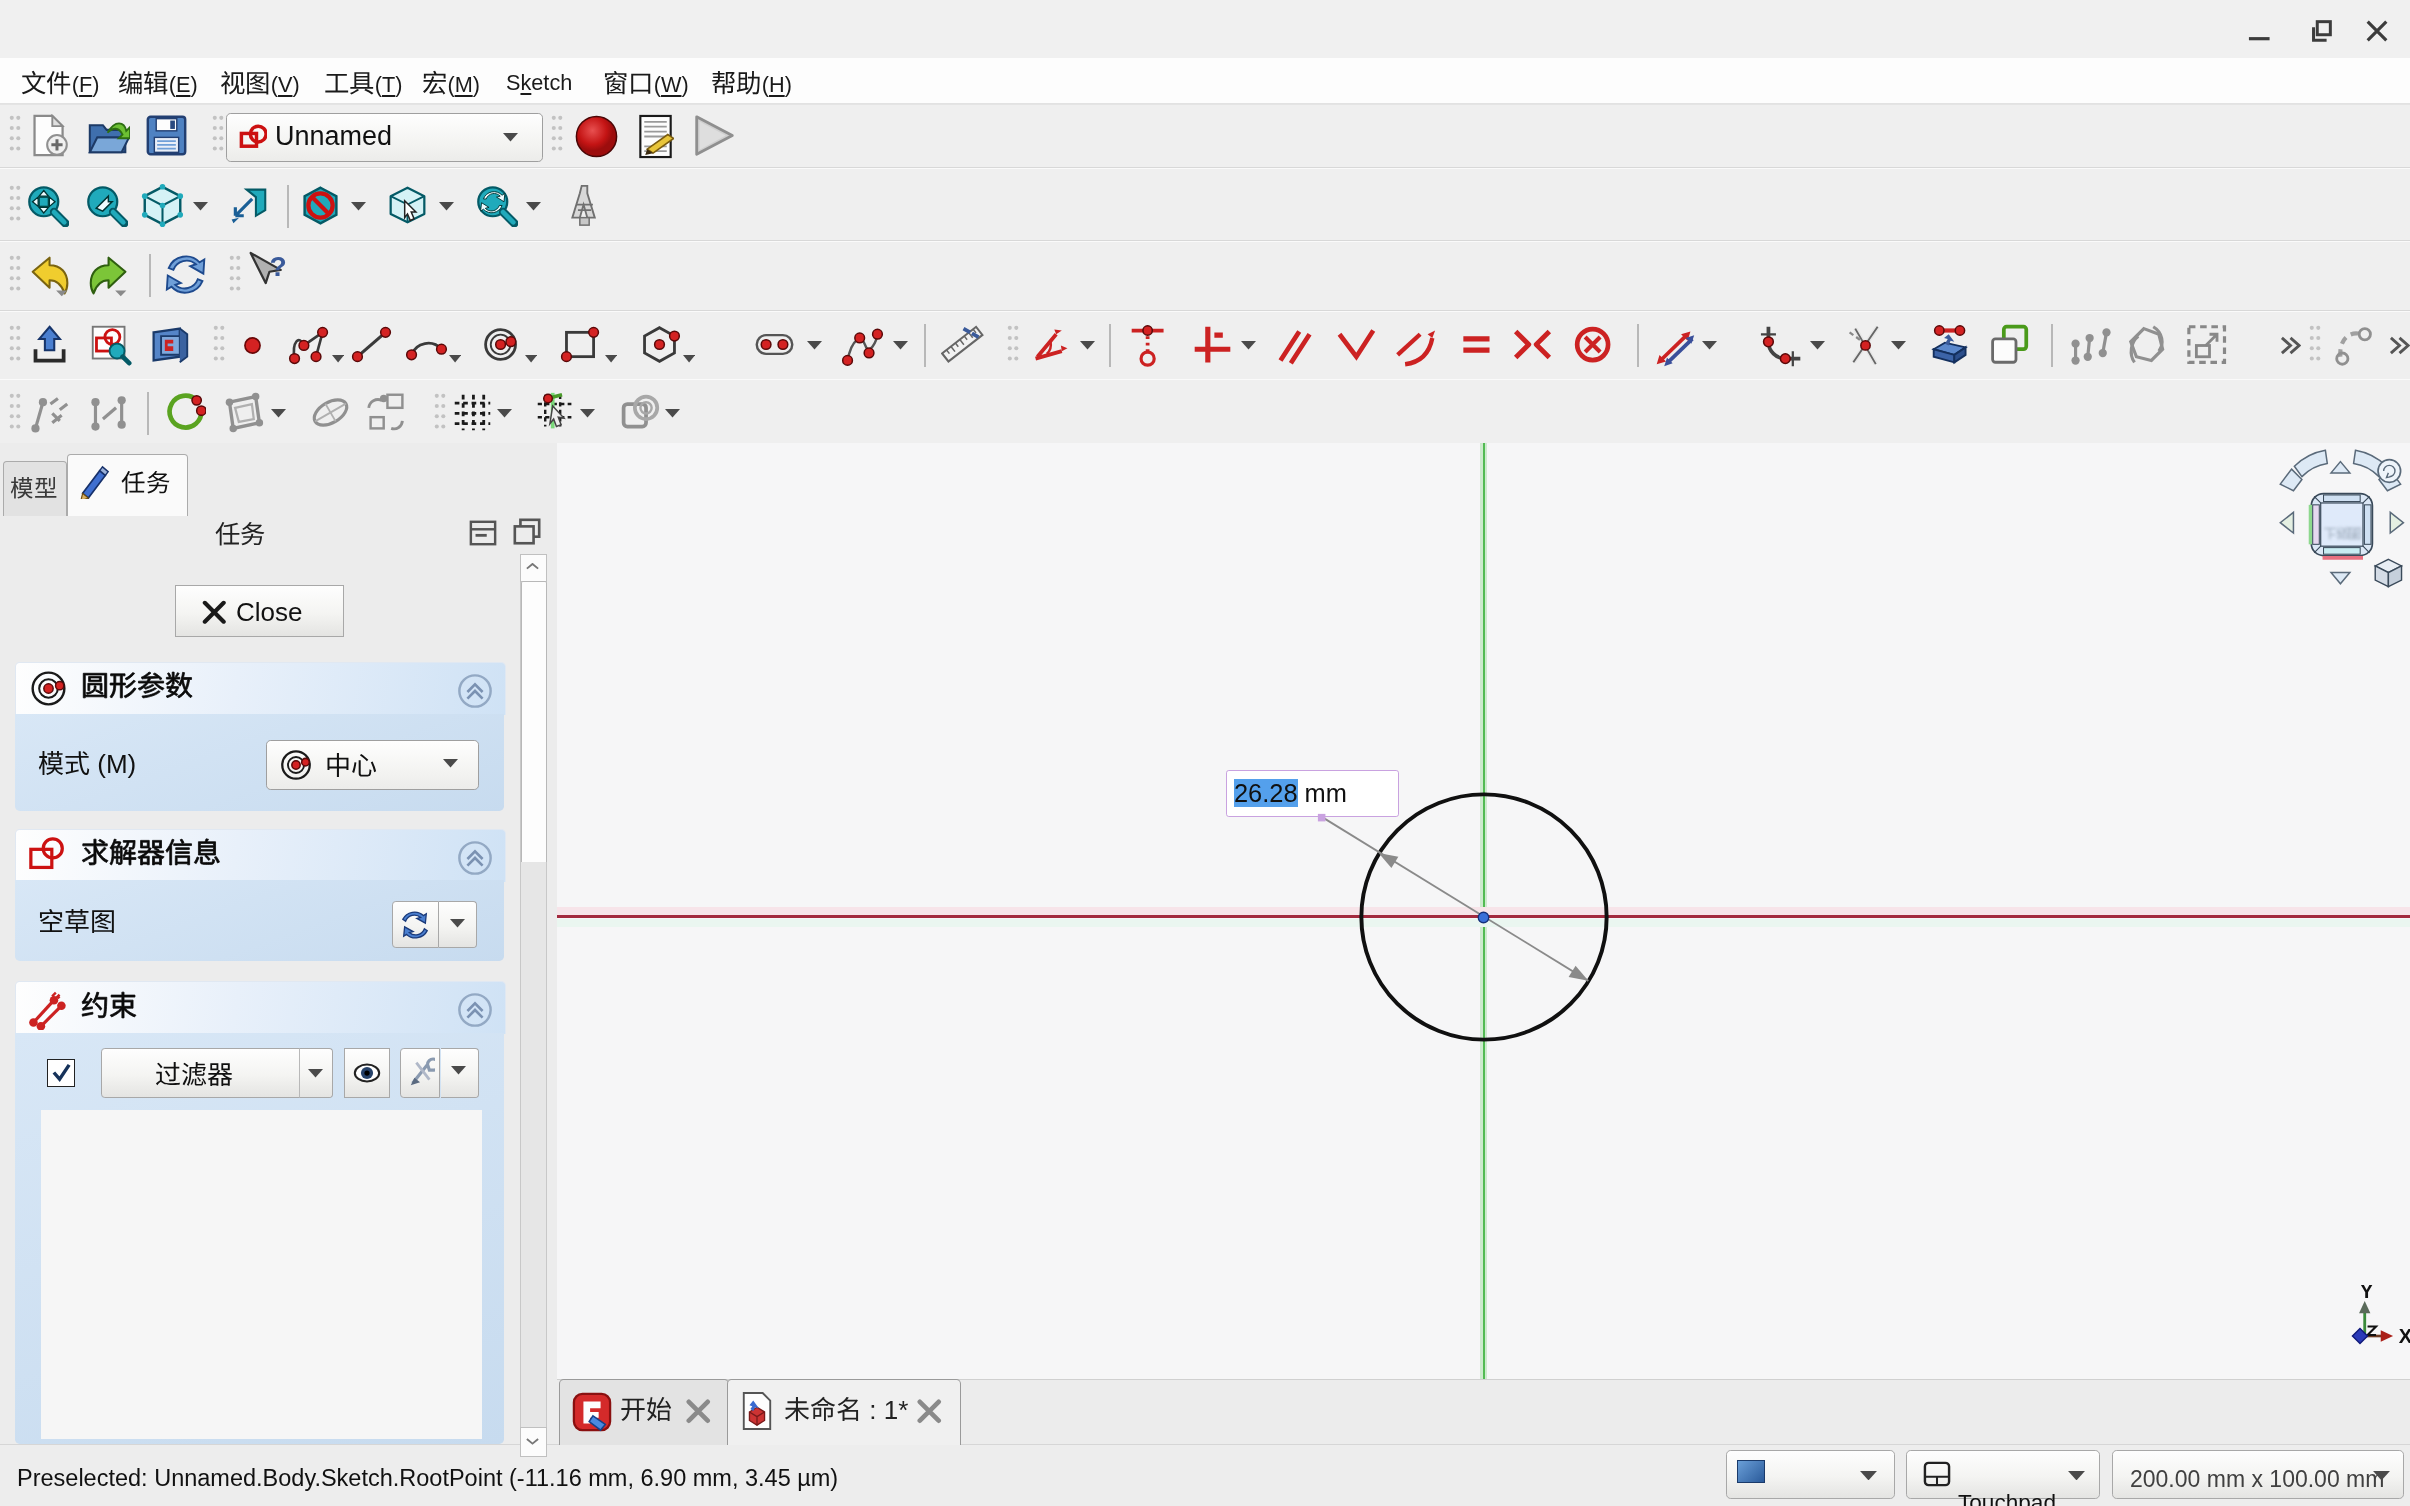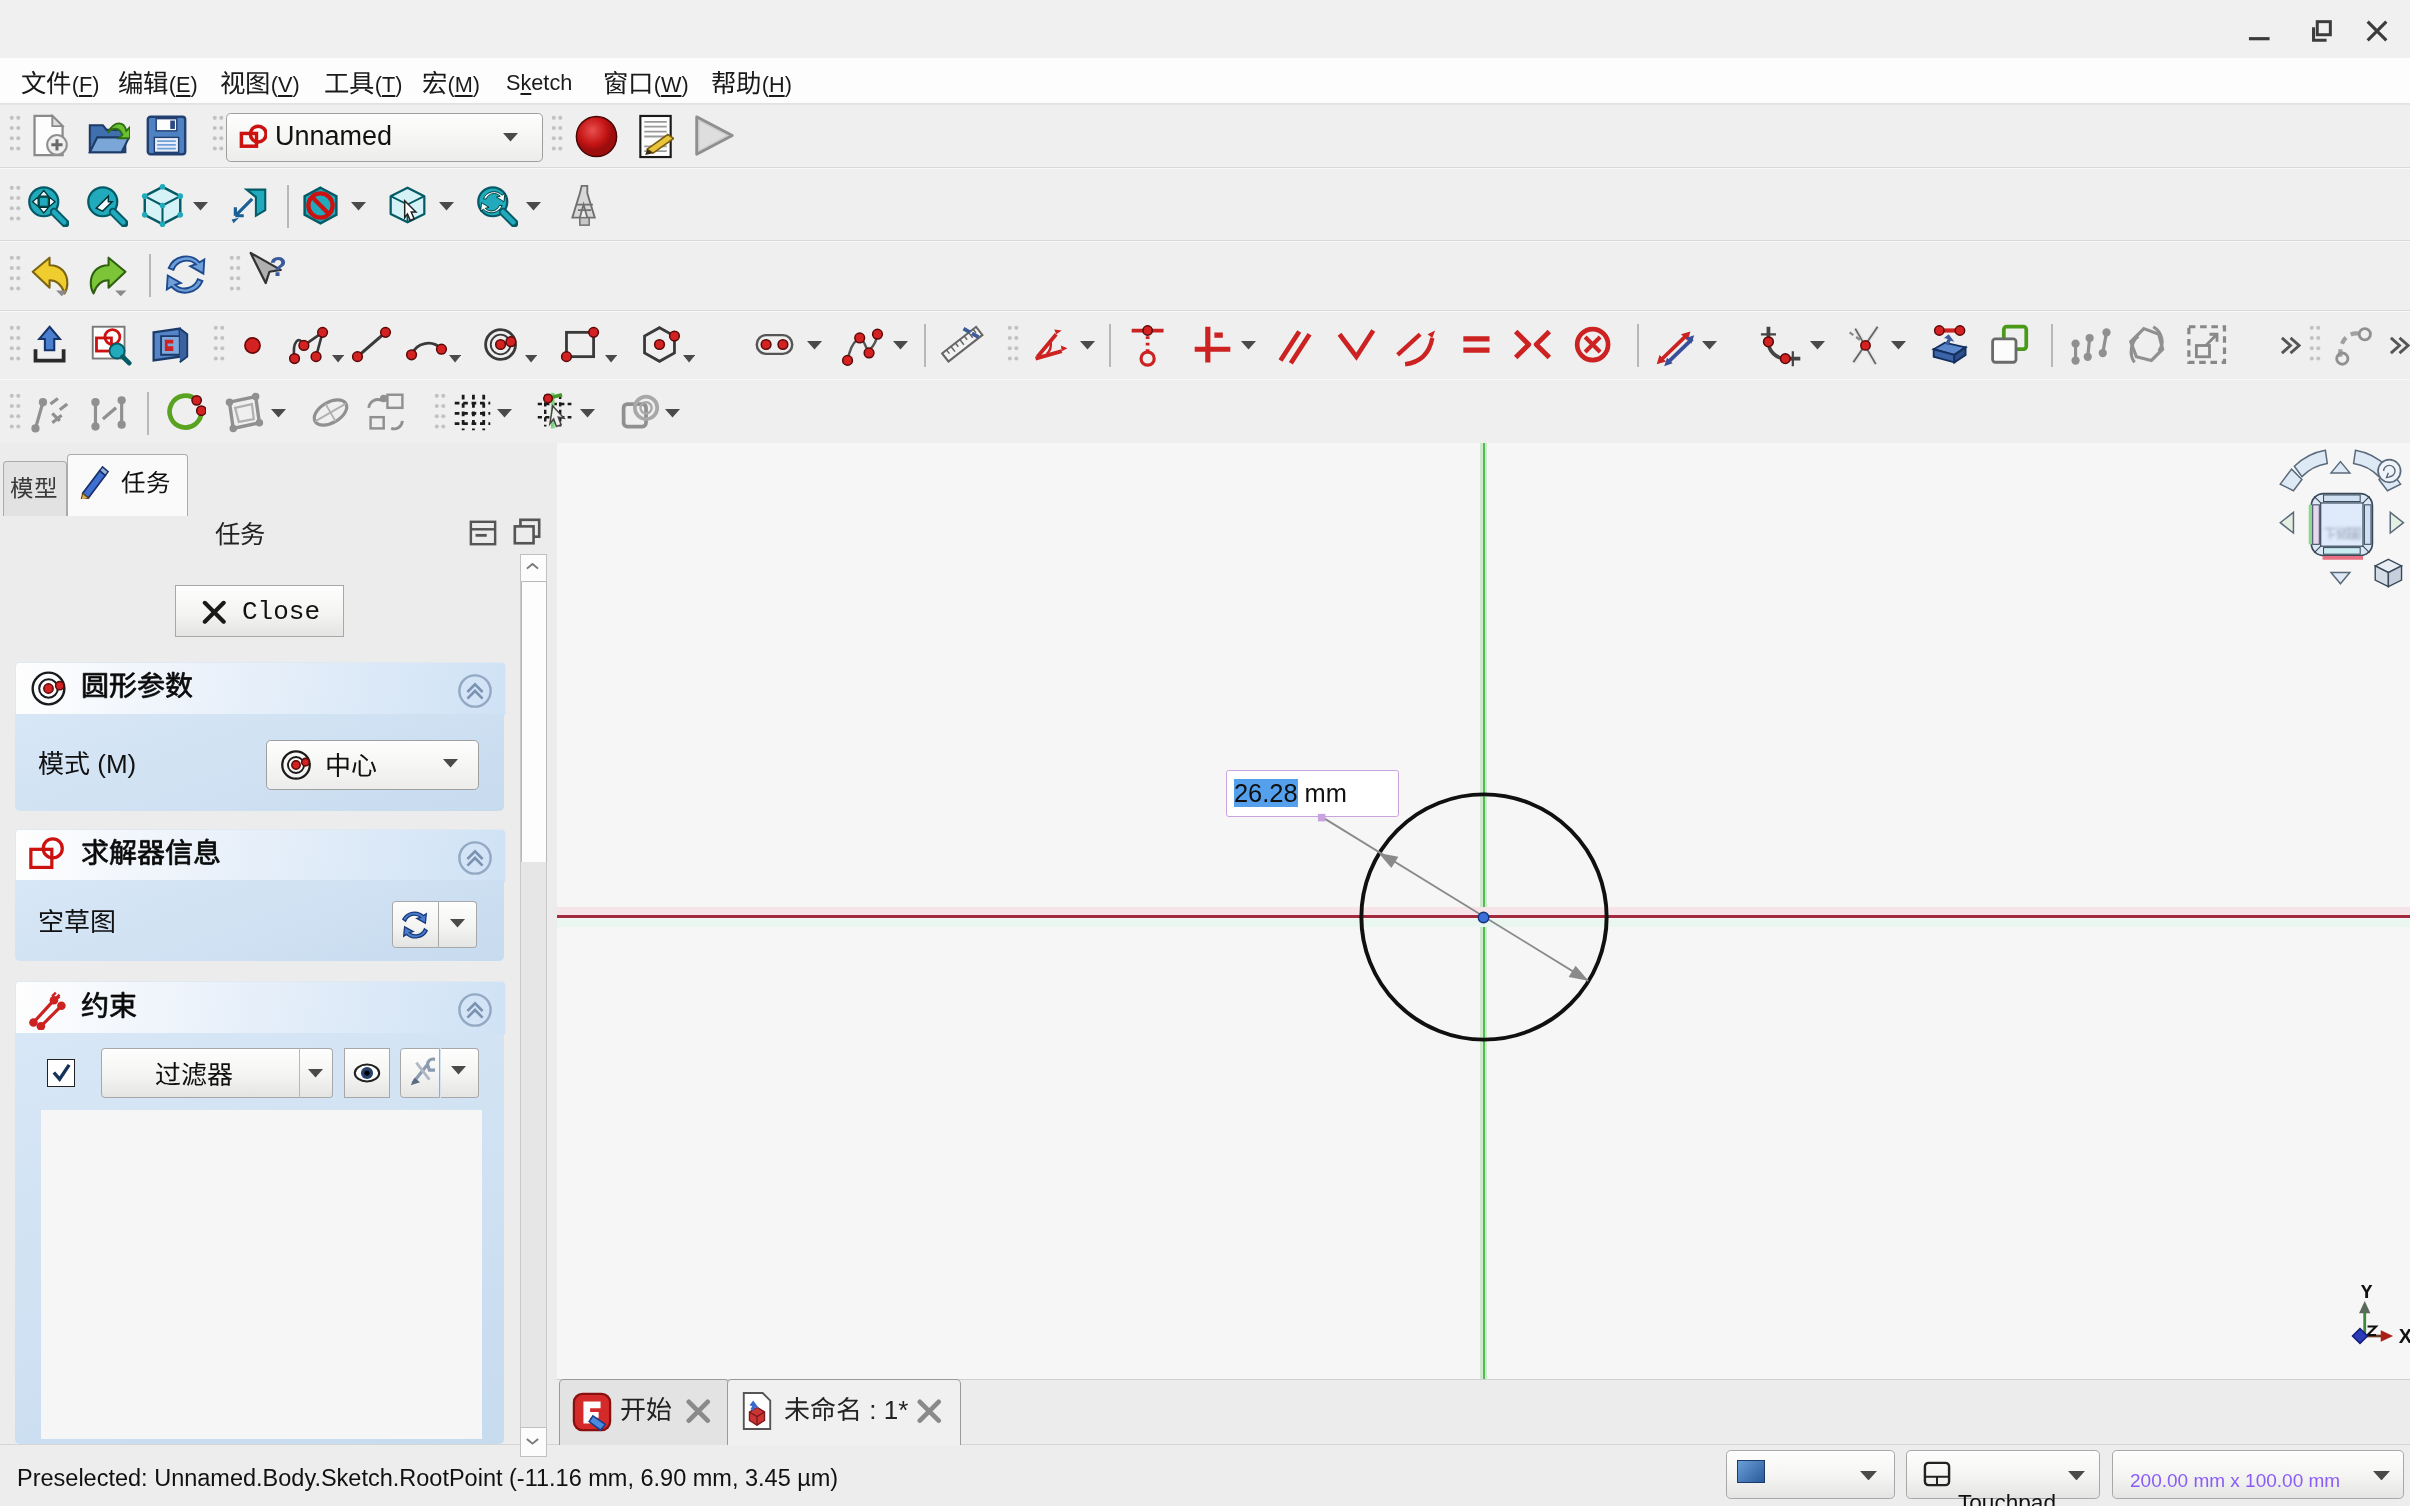--- a/index.html
+++ b/index.html
@@ -763,21 +763,21 @@
 <div class="ab" style="left:521px;top:581px;width:23.5px;height:281px;background:#fdfdfd;border:0.9px solid #b8b8b8;border-radius:1.9px"></div>
 <div class="ab" style="left:520px;top:862px;width:25.4px;height:565px;background:#e6e6e6;border-left:0.9px solid #c8c8c8;border-right:0.9px solid #c8c8c8"></div>
 <div class="ab" style="left:520px;top:1427px;width:25.4px;height:28px;background:#fcfcfc;border:0.9px solid #c0c0c0"></div>
 <svg class="ab" style="left:525px;top:1438px" width="15" height="7.5" viewBox="0 0 16 8">
     <path d="M2,1 L8,6 14,1" fill="none" stroke="#777" stroke-width="2"></path>
   </svg>
 <div class="ab btn" style="left:175px;top:585px;width:169px;height:52px"></div>
 <svg class="ab" style="left:202px;top:600px" width="24.5" height="24.5" viewBox="0 0 26 26">
     <path d="M3,3 L23,23 M23,3 L3,23" stroke="#1a1a1a" stroke-width="4.4" stroke-linecap="round" fill="none"></path>
   </svg>
-<div class="ab" style="left:242px;top:597px;font-size:26px;color:#1a1a1a;white-space:nowrap;font-family:Liberation Mono, monospace;"><span style="font-size:26px;color:#111">Close</span></div>
+<div class="ab" style="left:236px;top:597px;font-size:26px;color:#1a1a1a;white-space:nowrap;"><span style="font-size:26px;color:#111">Close</span></div>
 <div class="ab" style="left:15px;top:662px;width:489px;height:52px;background:linear-gradient(100deg,#fefefe 0%,#e8f0fa 45%,#cfe2f5 100%);border:0.9px solid #e0e8f2;border-bottom:none;border-radius:4.7px 4.7px 0 0"></div>
 <div class="ab" style="left:15px;top:714px;width:489px;height:97px;background:linear-gradient(160deg,#d8e7f6 0%,#c7dbef 100%);border-radius:0 0 4.7px 4.7px"></div>
 <svg class="ab" style="left:28px;top:668px" width="41" height="41" viewBox="0 0 44 44">
     <circle cx="22" cy="22" r="17" fill="none" stroke="#1a1a1a" stroke-width="2.6"></circle>
     <circle cx="22" cy="22" r="10" fill="none" stroke="#1a1a1a" stroke-width="2.2"></circle>
     <circle cx="22" cy="22" r="5" fill="#d42222" stroke="#5a0808" stroke-width="1.6"></circle>
     <circle cx="34" cy="19" r="4.4" fill="#d42222" stroke="#5a0808" stroke-width="1.6"></circle>
   </svg>
 <div class="ab" style="left:81px;top:671px"><svg width="28" height="28" viewBox="0 -880 1000 1000" style="vertical-align:-3.4px">
       <use href="#hz5706" fill="#0a0a0a" stroke="#0a0a0a" stroke-width="28"></use>
@@ -1010,16 +1010,16 @@
 <div class="ab btn" style="left:1906px;top:1450px;width:194px;height:49px;border-radius:4.7px"></div>
 <svg class="ab" style="left:1923px;top:1461px" width="28" height="26" viewBox="0 0 30 28">
     <rect x="2" y="2" width="26" height="24" rx="4" fill="none" stroke="#222" stroke-width="2.6"></rect>
     <path d="M2,17 h26 M15,17 v9" stroke="#222" stroke-width="2.2"></path>
   </svg>
 <div class="ab" style="left:1958px;top:1462px;font-size:26px;color:#1a1a1a;white-space:nowrap;margin-top:24px;"><span style="font-size:22.6px;color:#111">Touchpad</span></div>
 <svg class="ab" style="left:2068px;top:1471px" width="17" height="9.4" viewBox="0 0 18 10">
     <path d="M0,0 h18 l-9.0,10 z" fill="#4a4a4a"></path>
   </svg>
 <div class="ab btn" style="left:2112px;top:1450px;width:292px;height:49px;border-radius:4.7px"></div>
-<div class="ab" style="left:2130px;top:1463px;font-size:26px;color:#1a1a1a;white-space:nowrap;"><span style="font-size:19px;color:#8b5cf6">200.00 mm x 100.00 mm</span></div>
+<div class="ab" style="left:2130px;top:1463px;font-size:26px;color:#1a1a1a;white-space:nowrap;"><span style="font-size:23px;color:#404040">200.00 mm x 100.00 mm</span></div>
 <svg class="ab" style="left:2373px;top:1471px" width="17" height="9.4" viewBox="0 0 18 10">
     <path d="M0,0 h18 l-9.0,10 z" fill="#4a4a4a"></path>
   </svg>
 
 </body></html>

